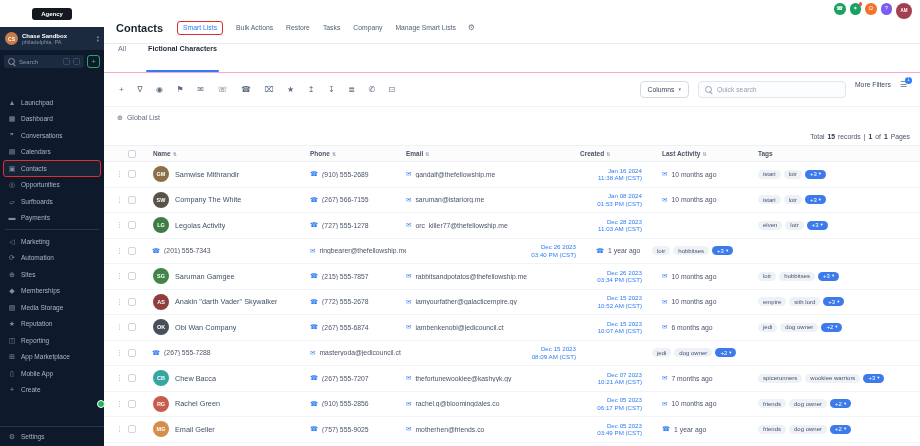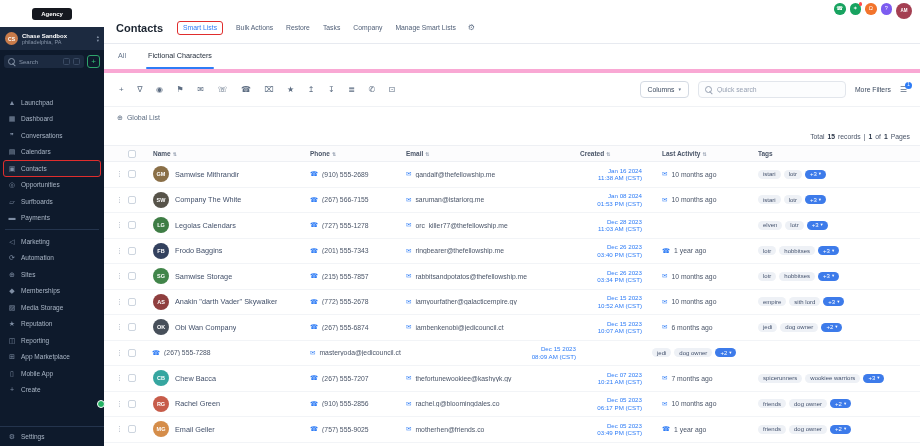--- a/index.html
+++ b/index.html
@@ -41,29 +41,29 @@
   .htab{font-size:6.8px;color:#516078;cursor:pointer;white-space:nowrap}
   .htab.active{color:#2e7cf6}
   .htab.annotated{border:1.5px solid #e02d2d;border-radius:3px;padding:2.5px 5px}
   .gear{color:#67768c;font-size:8px;margin-left:12px;cursor:pointer}
   .top-icons{position:absolute;top:3px;right:8px;display:flex;gap:4px}
   .circle-btn{width:11.5px;height:11.5px;border-radius:50%;display:flex;align-items:center;justify-content:center;color:#fff;position:relative;cursor:pointer;flex:none}
   .circle-glyph{font-size:5.5px;line-height:1}
   .circle-btn.avatar .circle-glyph{font-size:4.5px;font-weight:700}
   .mini-badge{position:absolute;top:-1px;right:-1px;width:3.5px;height:3.5px;border-radius:50%;background:#ff4d4f}
 
-  .list-tabs{height:29px;border-bottom:4px solid #f9a8d4;display:flex;align-items:flex-end;padding:0 12px;gap:18px}
+  .list-tabs{height:29px;border-bottom:1px solid #f9a8d4;display:flex;padding:0 12px;gap:18px}
   .ltab{font-size:7.2px;color:#64748b;padding:0 2px 9px;position:relative;cursor:pointer;white-space:nowrap}
-  .ltab.active{color:#1f2937;font-weight:400}
+  .ltab.active{color:#1f2937;font-weight:700}
   .ltab.active::after{content:"";position:absolute;left:0;right:0;bottom:0;height:2px;background:#2e7cf6;border-radius:1px}
 
   .toolbar{height:34px;display:flex;align-items:center;padding:0 10px 0 15px;border-bottom:1px solid #f0f2f5}
   .tb-icons{display:flex;align-items:center;gap:13.5px;color:#5d6d82;font-size:8px}
   .tb-ico{cursor:pointer;line-height:1}
-  .tb-right{margin-left:auto;display:flex;align-items:center;gap:9px}
+  .tb-right{margin-left:auto;display:flex;gap:9px}
   .columns-select{display:flex;align-items:center;gap:4px;border:1px solid #d4dae3;border-radius:4px;height:17px;padding:0 7px;font-size:6.8px;color:#3c4a5f;cursor:pointer;white-space:nowrap}
   .caret{font-size:5px;color:#67768c;line-height:1}
   .qsearch{display:flex;align-items:center;gap:4px;background:#fcfdfe;border:1px solid #e2e6ec;border-radius:4px;height:17px;width:148px;padding:0 6px;color:#98a2b3}
   .qsearch input{border:0;outline:0;background:transparent;font-size:6.8px;width:100%;color:#3c4a5f;font-family:inherit}
   .qsearch input::placeholder{color:#98a2b3}
   .more-filters{font-size:6.8px;color:#3c4a5f;cursor:pointer;white-space:nowrap}
   .filter-btn{position:relative;color:#5d6d82;font-size:8px;cursor:pointer;margin-right:3px;line-height:1}
   .filter-badge{position:absolute;top:-4px;right:-5px;background:#2e7cf6;color:#fff;border-radius:50%;width:7px;height:7px;font-size:4.5px;display:flex;align-items:center;justify-content:center}
 
   .subrow1{height:21px;display:flex;align-items:center;padding:0 13px;gap:4px;color:#5d6d82;font-size:7px}
@@ -385,21 +385,21 @@
               <span class="tag more">+3 <span class="caret">▾</span></span>
             </div>
           </div>
           <div class="trow">
             <span class="dots">⋮</span>
             <span class="th">
               <span class="cb"></span>
             </span>
             <div class="cell name-cell">
               <span class="avatar" style="background: rgb(62, 125, 69);">LG</span>
-              <span class="cname">Legolas Calendars</span>
+              <span class="cname">Legolas Activity</span>
             </div>
             <div class="cell icon-cell">
               <span class="blue-ico">☎</span>
               <span class="ctext">(727) 555-1278</span>
             </div>
             <div class="cell icon-cell">
               <span class="blue-ico">✉</span>
               <span class="ctext">orc_killer77@thefellowship.me</span>
             </div>
             <div class="cell created-cell">
@@ -411,24 +411,20 @@
               <span class="tag">elven</span>
               <span class="tag">lotr</span>
               <span class="tag more">+3 <span class="caret">▾</span></span>
             </div>
           </div>
           <div class="trow">
             <span class="dots">⋮</span>
             <span class="th">
               <span class="cb"></span>
             </span>
-            <div class="cell name-cell">
-              <span class="avatar" style="background: rgb(51, 65, 94);">FB</span>
-              <span class="cname">Frodo Baggins</span>
-            </div>
             <div class="cell icon-cell">
               <span class="blue-ico">☎</span>
               <span class="ctext">(201) 555-7343</span>
             </div>
             <div class="cell icon-cell">
               <span class="blue-ico">✉</span>
               <span class="ctext">ringbearer@thefellowship.me</span>
             </div>
             <div class="cell created-cell">
               <div>Dec 26 2023</div>
@@ -444,21 +440,21 @@
               <span class="tag more">+3 <span class="caret">▾</span></span>
             </div>
           </div>
           <div class="trow">
             <span class="dots">⋮</span>
             <span class="th">
               <span class="cb"></span>
             </span>
             <div class="cell name-cell">
               <span class="avatar" style="background: rgb(65, 133, 74);">SG</span>
-              <span class="cname">Samwise Storage</span>
+              <span class="cname">Saruman Gamgee</span>
             </div>
             <div class="cell icon-cell">
               <span class="blue-ico">☎</span>
               <span class="ctext">(215) 555-7857</span>
             </div>
             <div class="cell icon-cell">
               <span class="blue-ico">✉</span>
               <span class="ctext">rabbitsandpotatos@thefellowship.me</span>
             </div>
             <div class="cell created-cell">

